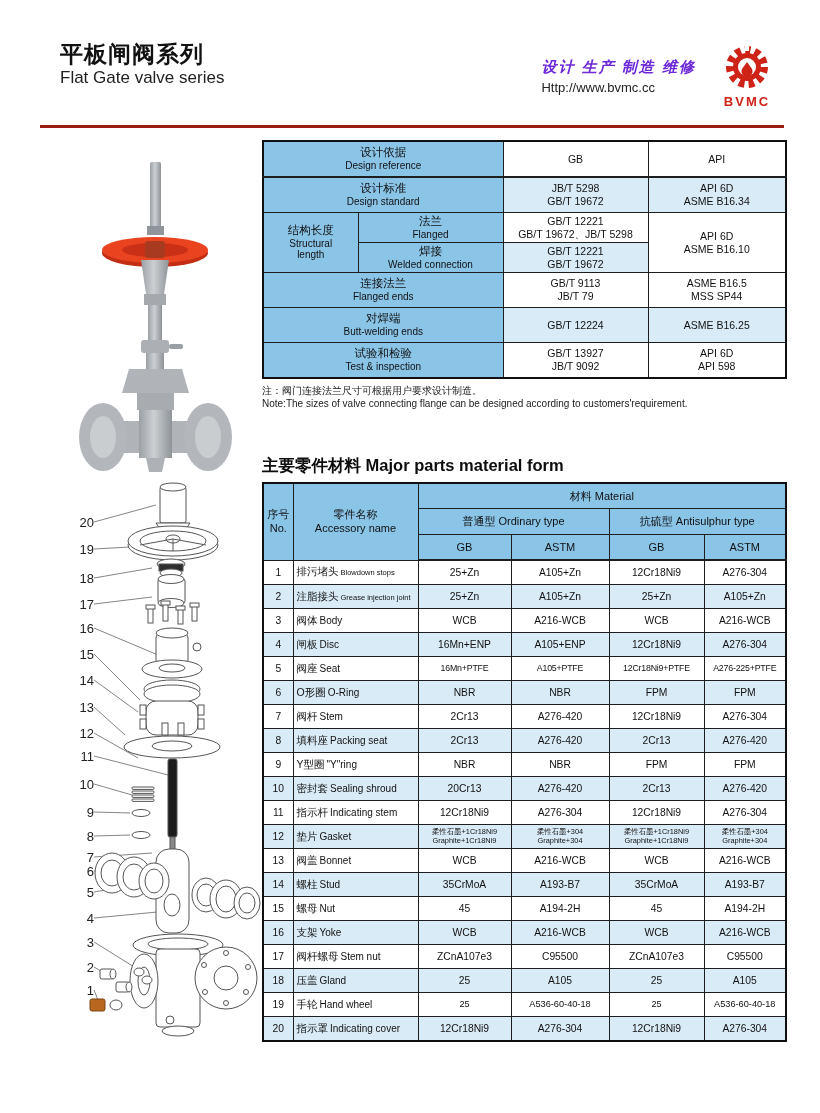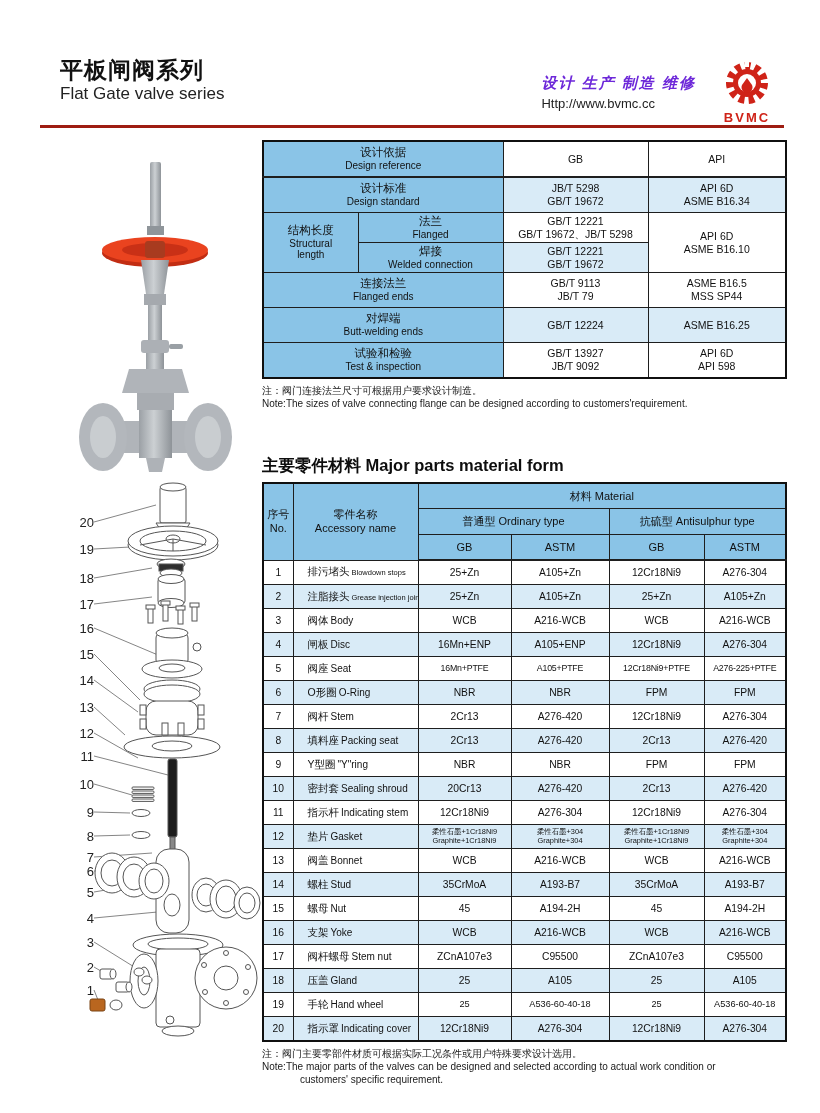--- a/index.html
+++ b/index.html
@@ -2,21 +2,21 @@
 <html style="--accent-red: #9e1d12; --logo-red: #cf2318; --header-blue: #8ac4e7; --row-alt-blue: #d9ebf7;"><head>
 <meta charset="utf-8">
 <style>
   html,body { margin:0; padding:0; background:#fff; }
   .page {
     position:relative; width:820px; height:1113px; background:#ffffff;
     font-family:"Liberation Sans","DejaVu Sans",sans-serif; color:#111;
     overflow:hidden;
   }
   
-  .hdr { position:absolute; left:40px; top:58px; width:744px; display:flex; }
+  .hdr { position:absolute; left:40px; top:42px; width:744px; display:flex; }
   .title-block { margin-left:20px; }
   .title-zh { font-size:23px; font-weight:bold; letter-spacing:1px; line-height:1.1; margin:0; }
   .title-en { font-size:17px; color:#222; margin-top:1px; }
   .hdr-spacer { flex:1; }
   .hdr-right { text-align:left; margin-top:16px; margin-right:14px; }
   .tagline { font-style:italic; font-weight:600; font-size:15px; letter-spacing:2px; color:#6d28d9; }
   .url { font-size:13px; color:#222; margin-top:3px; }
   .logo { width:74px; text-align:center; margin-top:2px; }
   .logo-text { font-size:13px; font-weight:bold; color:var(--logo-red); letter-spacing:2px; margin-top:-2px; }
   .red-rule { position:absolute; left:40px; top:125px; width:744px; height:3px; background:var(--accent-red); }
@@ -47,21 +47,21 @@
   .alt { background:var(--row-alt-blue); }
 
   
   .material thead th { background:var(--header-blue); font-size:11px; }
   .material thead .h1 th { height:22px; }
   .material thead .h2 th { height:23px; }
   .material thead .h3 th { height:22px; border-bottom-width:2.5px; }
   .material thead .hstack div { font-size:11px; line-height:1.25; }
   .material tbody td { height:21px; font-size:10.3px; }
   .material tbody tr:nth-child(even) td { background:var(--row-alt-blue); }
-  .material td.name { text-align:left; padding-left:14px; white-space:nowrap; overflow:hidden; }
+  .material td.name { text-align:left; padding-left:3px; white-space:nowrap; overflow:hidden; }
   .nzh { font-size:10.5px; margin-right:2px; }
   .nen { font-size:10px; }
   .material tbody tr:nth-child(-n+2) .nen { font-size:7.5px; }
   .material tbody td.v { white-space:pre-line; line-height:1.1; }
   .material tbody tr:nth-child(5) td.v { font-size:8.8px; letter-spacing:-0.2px; }
   .material tbody tr:nth-child(12) td.v { font-size:7.4px; }
   .material tbody tr:nth-child(19) td.v { font-size:9.2px; }
 
   .note { font-size:10px; color:#1a1a1a; line-height:1.3; margin:5px 0 0 0; }
   .note .ind { padding-left:38px; }
@@ -587,20 +587,15 @@
           <td class="name">
             <span class="nzh">指示罩</span><span class="nen">Indicating cover</span></td>
           <td class="v">12Cr18Ni9</td>
           <td class="v">A276-304</td>
           <td class="v">12Cr18Ni9</td>
           <td class="v">A276-304</td>
         </tr>
         </tbody>
     </table>
 
-    <p class="note">
-      <span>注：阀门主要零部件材质可根据实际工况条件或用户特殊要求设计选用。</span><br>
-      <span>Note:The major parts of the valves can be designed and selected according to actual work condition or</span><br>
-      <span class="ind">customers' specific requirement.</span>
-    </p>
 
   </main>
 </div>
 
 </body></html>

